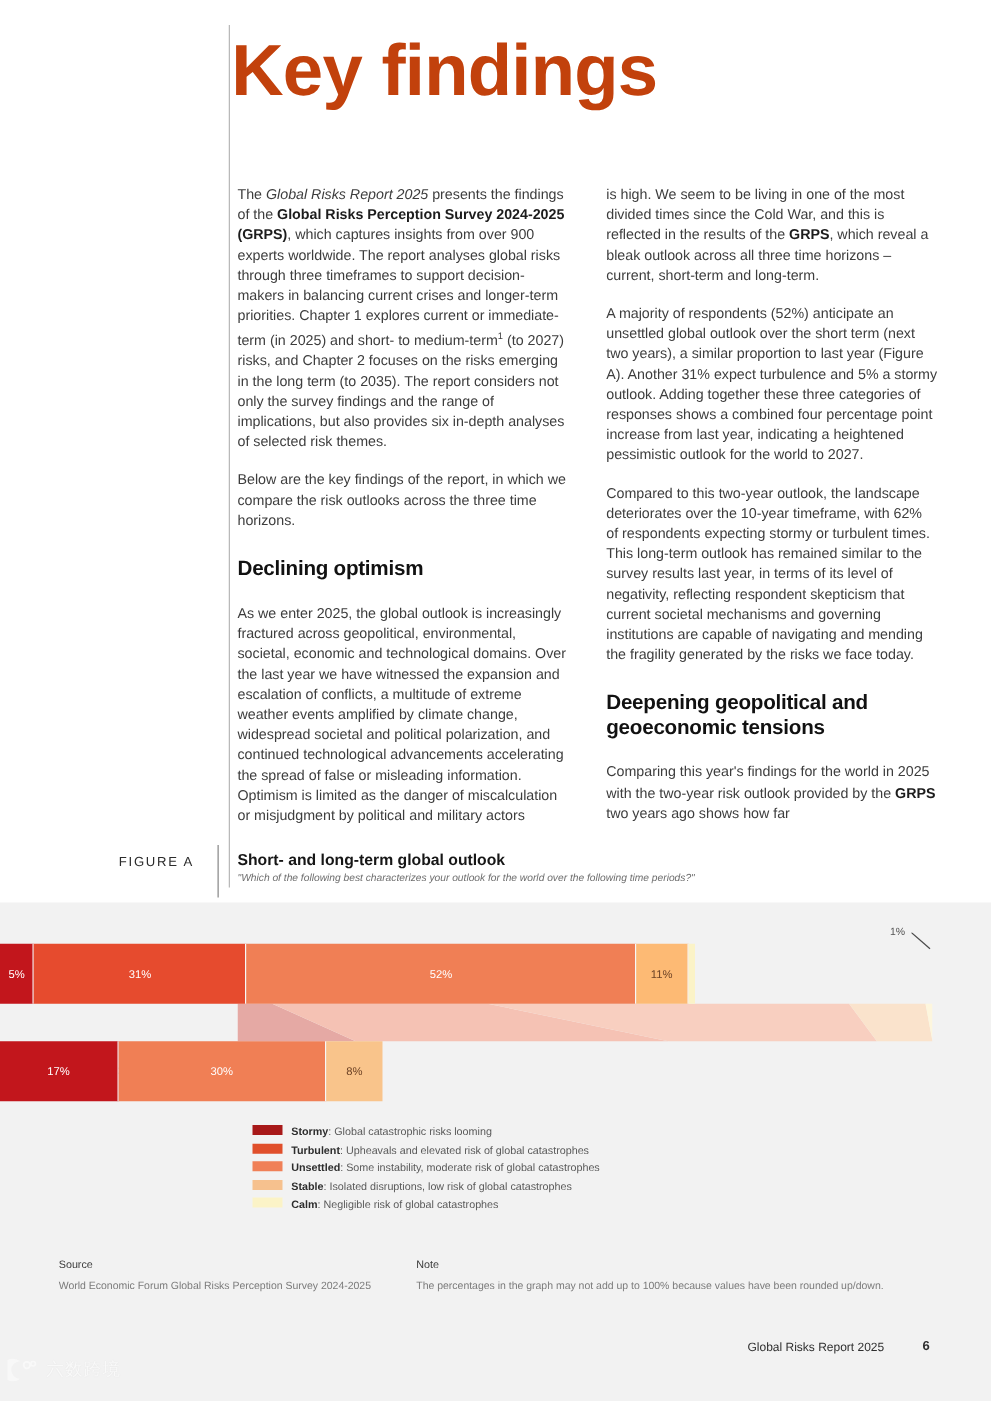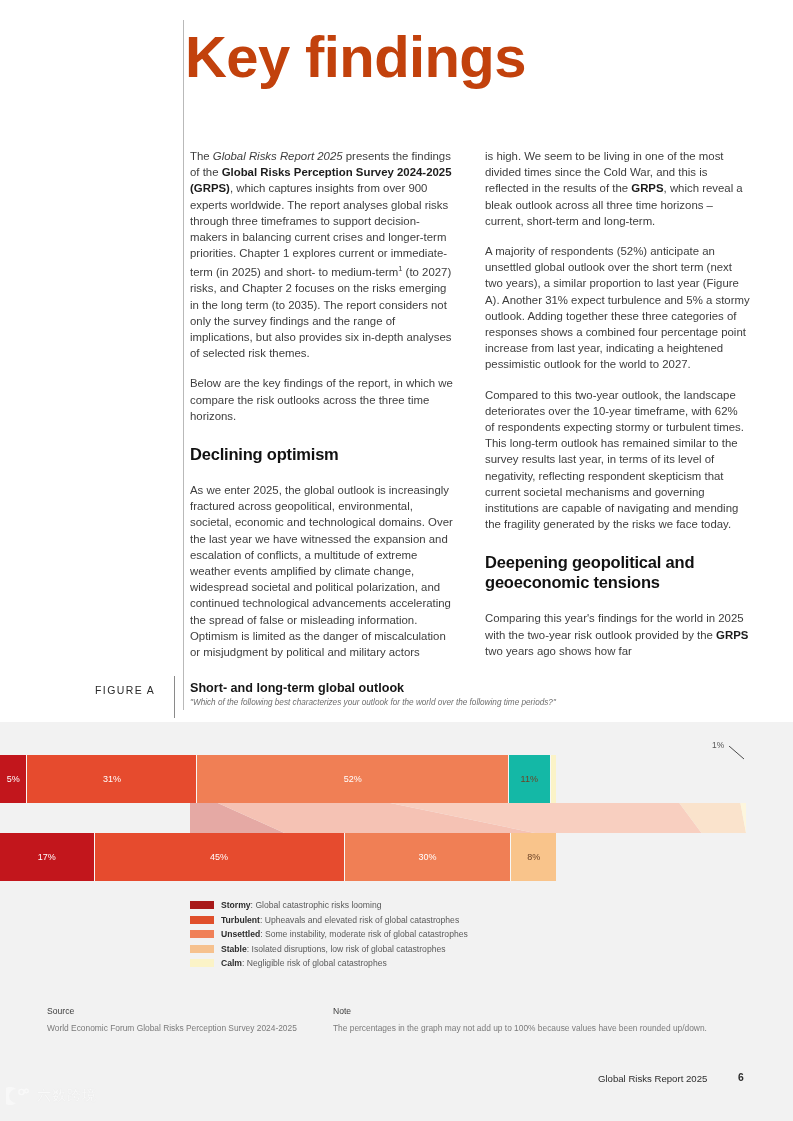--- a/index.html
+++ b/index.html
@@ -146,21 +146,21 @@
     color:#555555;
   }
   .callout-line {
     position:absolute;
     left:729px; top:746px;
     width:18px; height:14px;
   }
 
   
   .legend { position:absolute; left:190px; top:178px; }
-  .legend-row { display:flex; align-items:center; margin-bottom:4.5px; }
+  .legend-row { display:flex; align-items:flex-start; margin-bottom:4.5px;margin-left:12px; }
   .swatch {
     width:24px; height:8px;
     margin-right:7px;
     flex:0 0 auto;
   }
   .legend-text { font-size:8.6px; color:#5a5a5a; line-height:10px; }
   .legend-text b { color:#2d2d2d; font-weight:bold; }
 
   
   .srcnote { position:absolute; top:284px; left:0; width:793px; }
@@ -273,32 +273,29 @@
       <div class="bar-row" id="bar-short" style="width:556px">
         <div class="seg" style="width:27.8px;background:#c2161c">
             <span>5%</span>
           </div>
         <div class="seg" style="width:172.4px;background:#e64b2e">
             <span>31%</span>
           </div>
         <div class="seg" style="width:316px;background:#f07f55">
             <span>52%</span>
           </div>
-        <div class="seg dark-text" style="width:42px;background:#14b8a6">
+        <div class="seg dark-text" style="width:42px;background:#fdba74">
             <span>11%</span>
           </div>
         <div class="seg no-label" style="width:5.6px;background:#fbf3c7"></div>
       </div>
 
       <div class="bar-row" id="bar-long" style="width:556px">
         <div class="seg" style="width:94.5px;background:#c2161c">
             <span>17%</span>
-          </div>
-        <div class="seg" style="width:250.2px;background:#e64b2e">
-            <span>45%</span>
           </div>
         <div class="seg" style="width:166.8px;background:#f07f55">
             <span>30%</span>
           </div>
         <div class="seg dark-text" style="width:44.5px;background:#f9c48b">
             <span>8%</span>
           </div>
       </div>
     </div>
 

